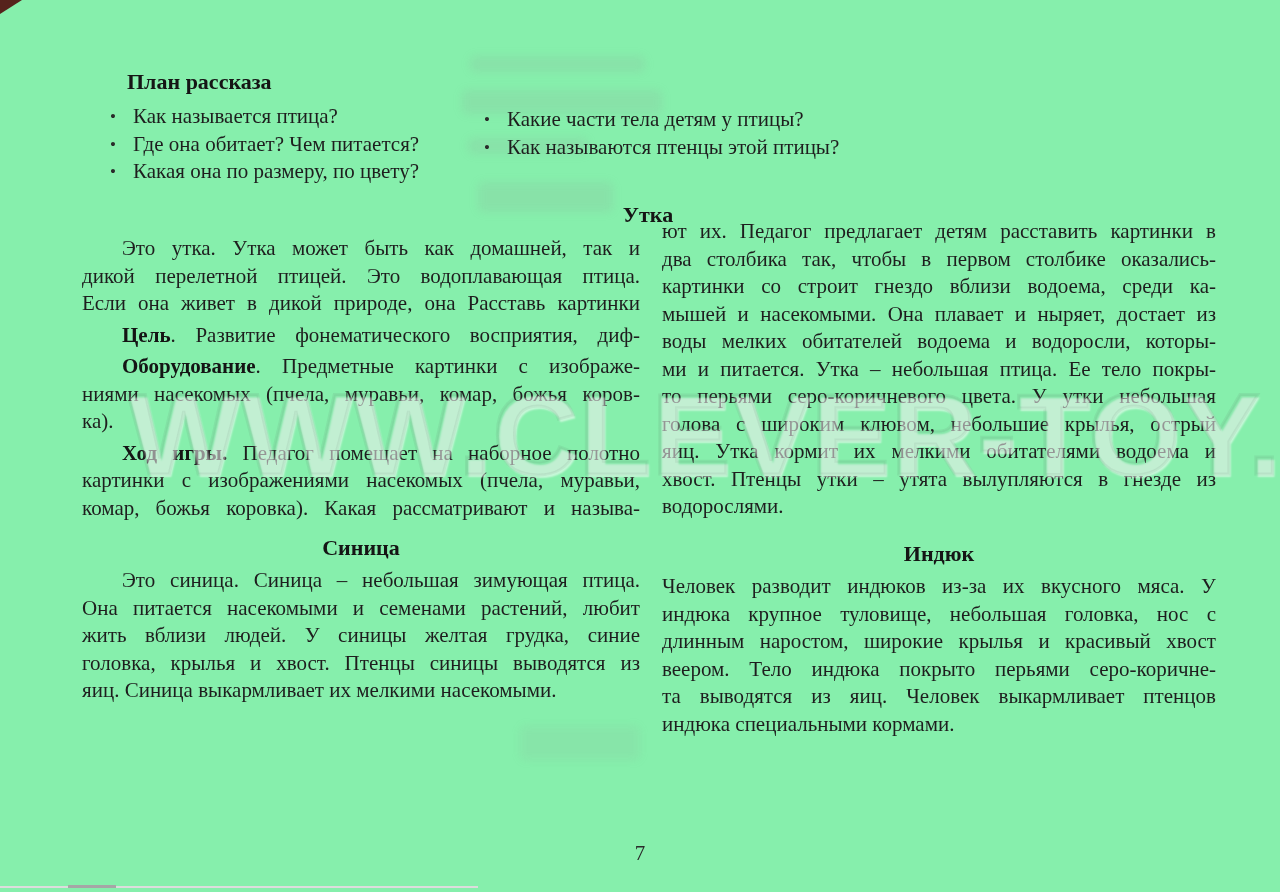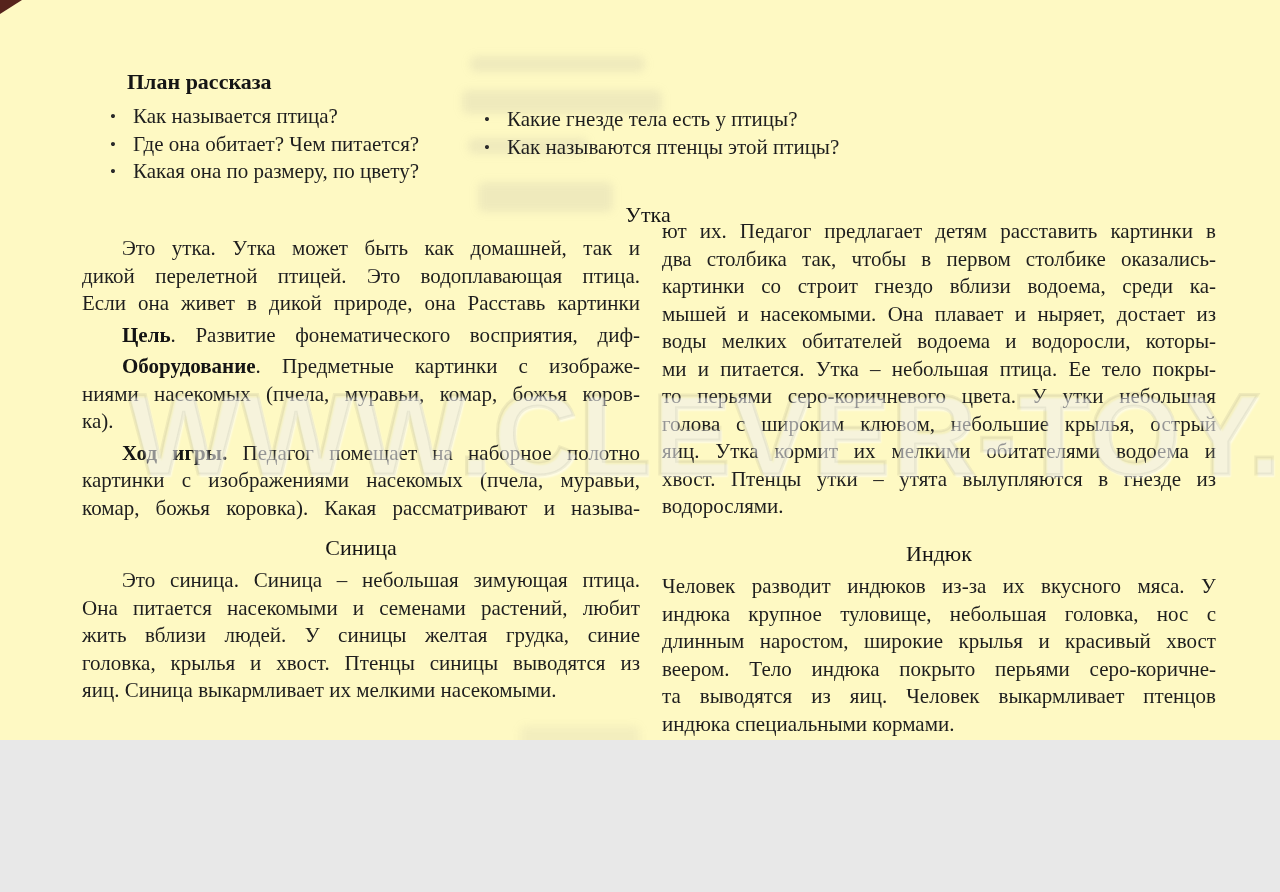--- a/index.html
+++ b/index.html
@@ -1,31 +1,31 @@
 <!DOCTYPE html>
 <html lang="ru"><head>
 <meta charset="utf-8">
 <style>
   html,body{margin:0;padding:0;background:#e8e8e8;}
   .page{
     position:relative;
-    width:1280px;height:740px;
-    background:#fef9c3;
+    width:1280px;height:892px;
+    background:#86efac;
     overflow:hidden;
     font-family:"Liberation Serif","DejaVu Serif",serif;
     color:#1e1e1e;
   }
   
   .plan-title{
     position:absolute;left:127px;top:69px;margin:0;
     font-size:22px;font-weight:bold;color:#151515;
   }
   .sec-heading{
     position:absolute;margin:0;text-align:center;
-    font-size:22px;font-weight:normal;color:#151515;
+    font-size:22px;font-weight:bold;color:#151515;
   }
   .utka-heading{left:78px;top:202px;width:1140px;}
   .sinitsa-heading{left:78px;top:535px;width:566px;}
   .indyuk-heading{left:658px;top:541px;width:562px;}
   
   .bullets{position:absolute;font-size:21px;}
   .bullets-left{left:110px;top:103px;width:380px;}
   .bullets-right{left:484px;top:106px;width:430px;}
   .bullet-row{display:flex;line-height:27.5px;}
   .bullet-row .dot{width:13px;margin-right:10px;font-size:17px;color:#2a2a2a;}
@@ -112,21 +112,21 @@
         <span>Где она обитает? Чем питается?</span>
       </div>
       <div class="bullet-row">
         <span class="dot">•</span>
         <span>Какая она по размеру, по цвету?</span>
       </div>
     </div>
   <div class="bullets bullets-right">
       <div class="bullet-row">
         <span class="dot">•</span>
-        <span>Какие гнезде тела есть у птицы?</span>
+        <span>Какие части тела детям у птицы?</span>
       </div>
       <div class="bullet-row">
         <span class="dot">•</span>
         <span>Как называются птенцы этой птицы?</span>
       </div>
     </div>
 
   <h2 class="sec-heading utka-heading">Утка</h2>
   <div class="textcol utka-left">
       <div class="para">

